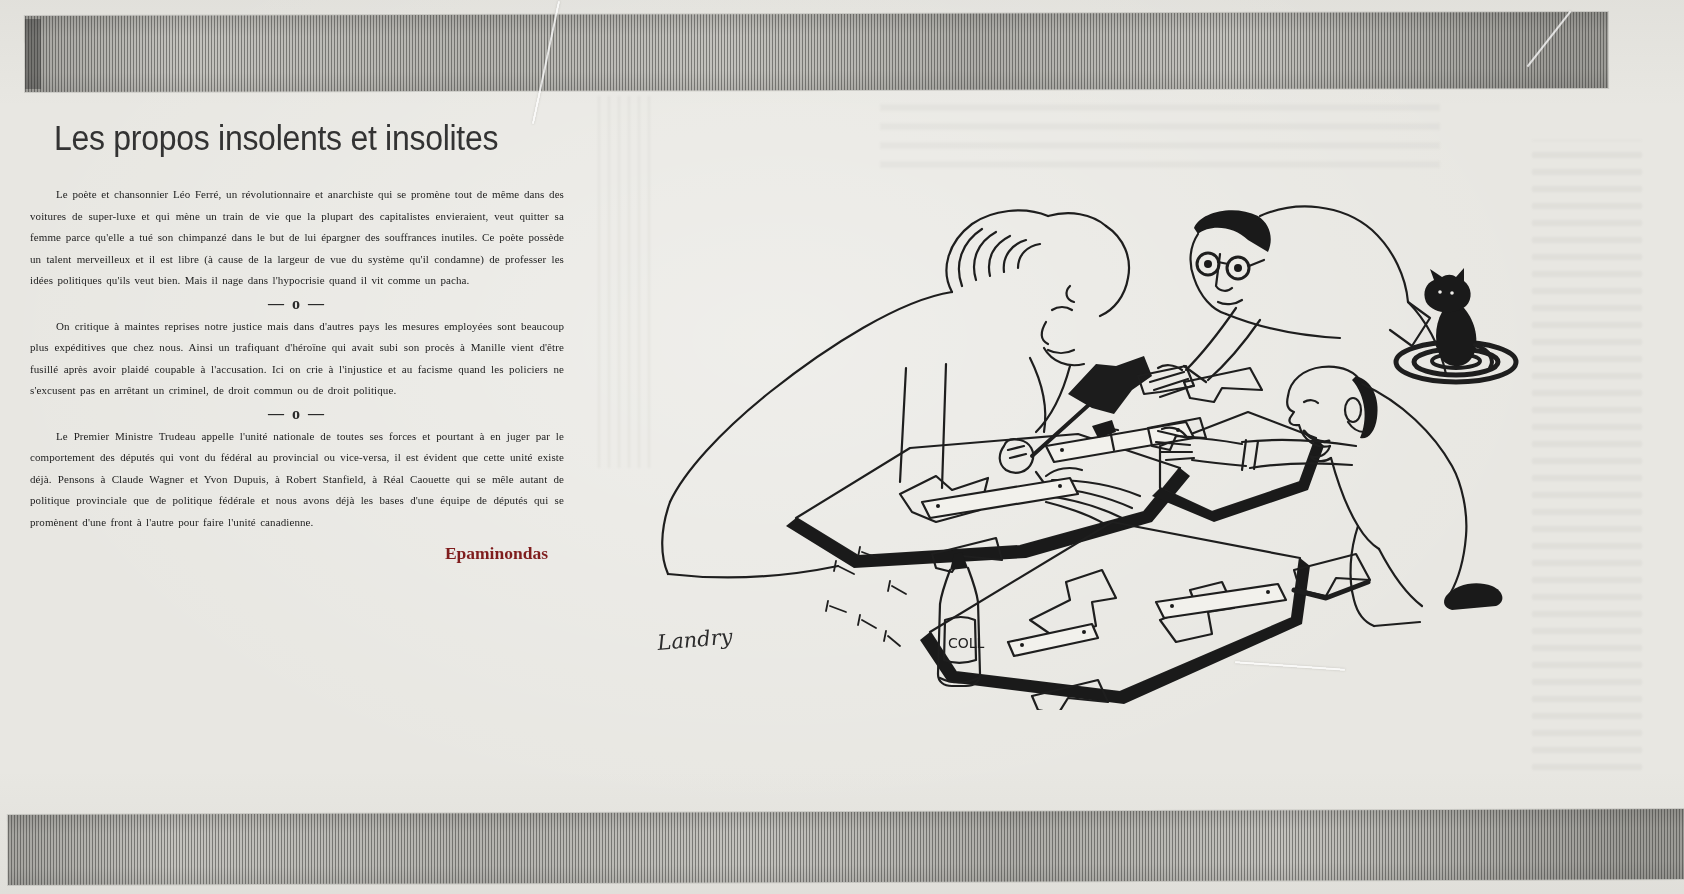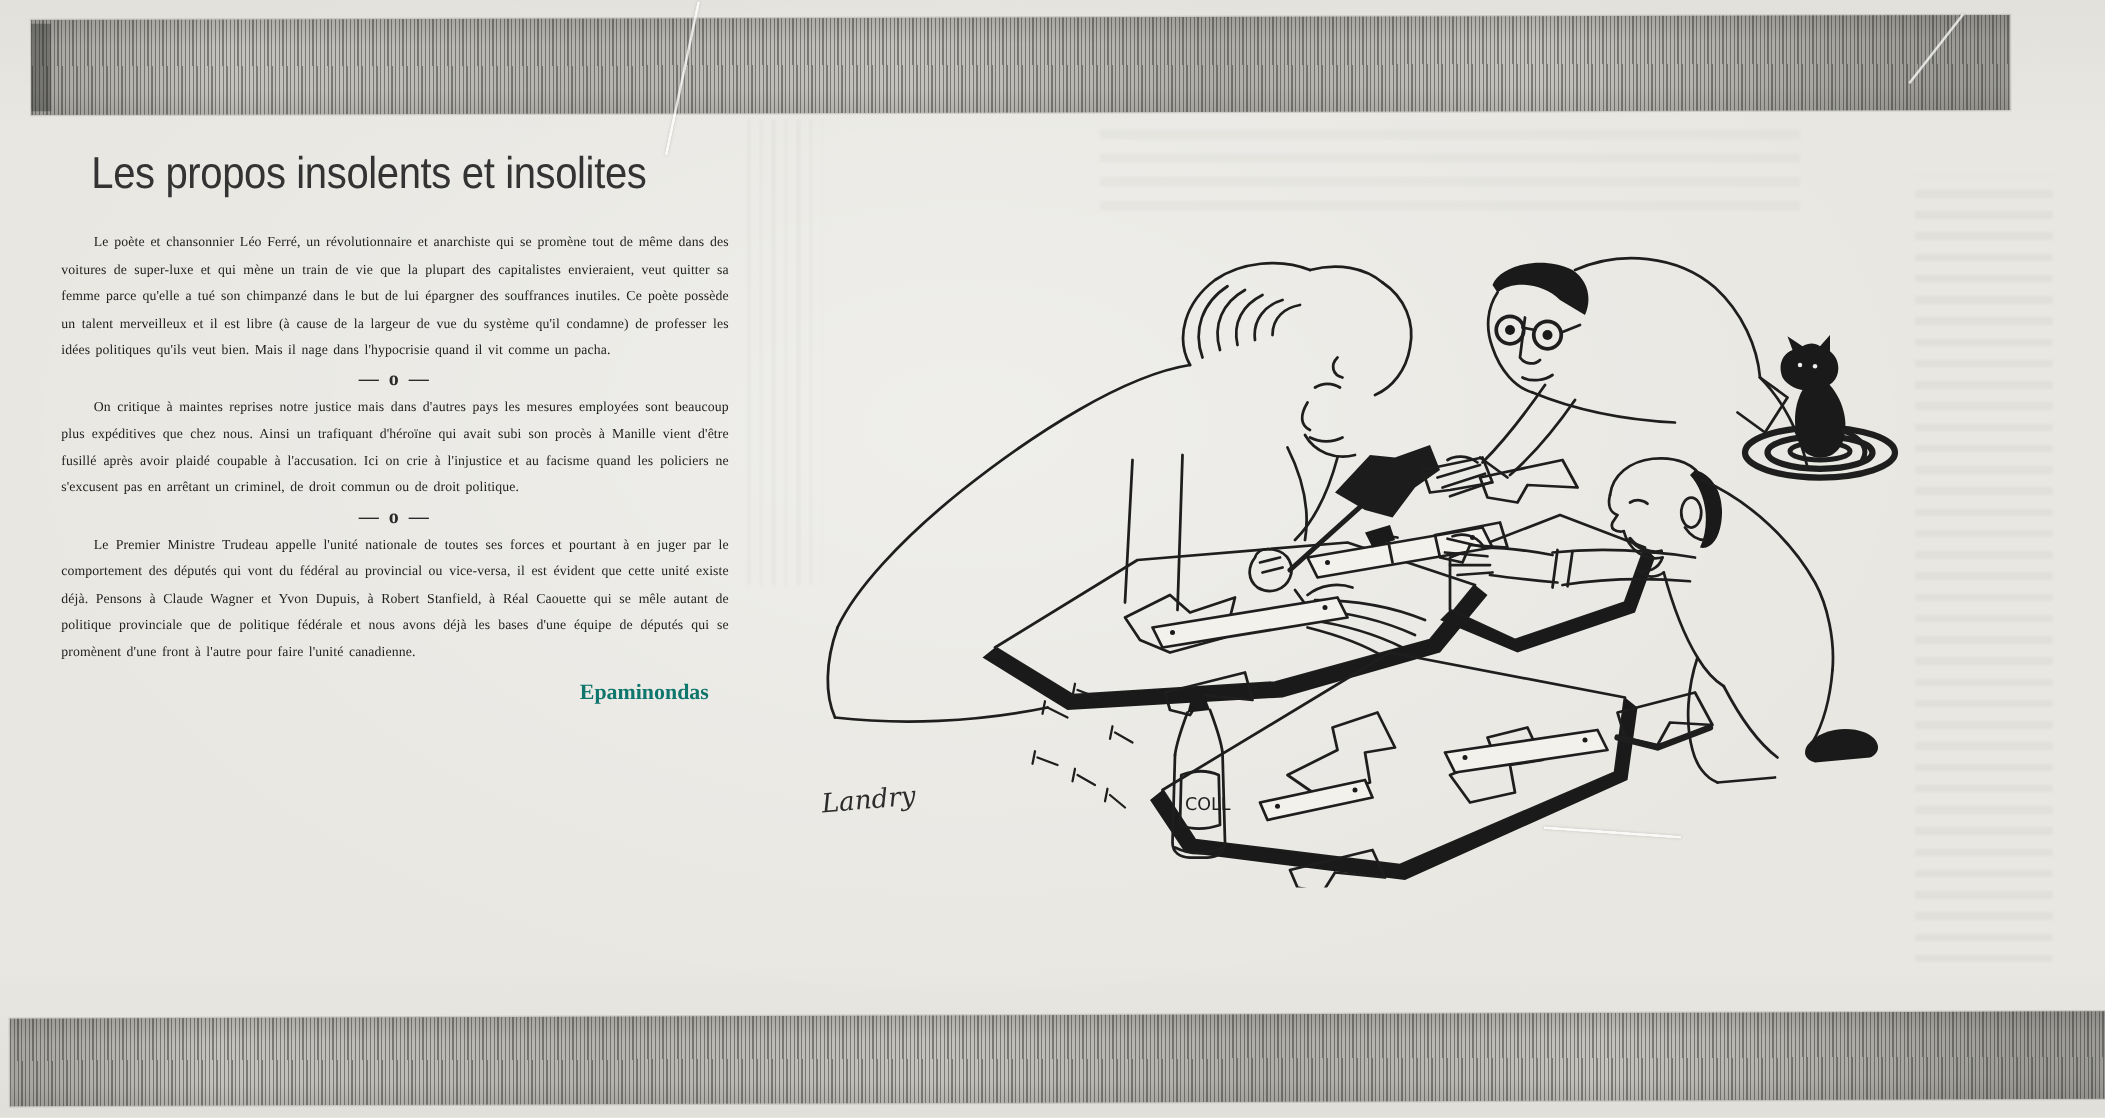--- a/index.html
+++ b/index.html
@@ -24,40 +24,40 @@
       linear-gradient(180deg, rgba(0,0,0,.10), rgba(0,0,0,0) 28%, rgba(0,0,0,0) 74%, rgba(0,0,0,.08));
     box-shadow:0 0 0 1px rgba(125,125,118,.25);
   }
   .band-top{left:25px;top:14px;width:1583px;height:76px;transform:rotate(-.15deg);}
   .band-top::before{
     content:'';position:absolute;left:0;top:3px;width:16px;height:calc(100% - 6px);
     background:rgba(38,38,36,.38);
   }
   .band-bottom{left:8px;top:812px;width:1676px;height:70px;transform:rotate(-.2deg);}
   .article{
-    position:absolute;left:30px;top:118px;width:534px;color:#242424;margin-left:19px;
+    position:absolute;left:30px;top:118px;width:534px;color:#242424;
   }
   .headline{
     font-family:"Liberation Sans", sans-serif;
     font-size:33px;font-weight:400;color:#333;
     letter-spacing:-0.3px;
     transform:scale(.97,1.08);transform-origin:left top;
     margin:0 0 28px 24px;white-space:nowrap;
   }
   .article p{
     margin:0;font-size:11px;line-height:21.5px;text-align:justify;
     text-indent:26px;word-spacing:1.5px;letter-spacing:.1px;color:#222;
   }
   .sep{
     text-align:center;font-size:16px;font-weight:bold;color:#2a2a2a;
     margin:3px 0 3px 0;line-height:18px;letter-spacing:2px;
   }
   .byline{
     margin-top:10px;text-align:right;padding-right:16px;
-    font-weight:bold;font-size:17.5px;color:#0f766e;
+    font-weight:bold;font-size:17.5px;color:#7f1d1d;
   }
   .cartoon{position:absolute;left:600px;top:150px;width:920px;height:560px;}
   .ghost{position:absolute;pointer-events:none;filter:blur(1.2px);}
   .ghost-col{
     left:598px;top:96px;width:60px;height:372px;opacity:.55;
     background:repeating-linear-gradient(90deg, rgba(118,118,112,.14) 0 2px, rgba(0,0,0,0) 2px 10px);
   }
   .ghost-right{
     left:1532px;top:140px;width:110px;height:630px;opacity:.6;
     background:repeating-linear-gradient(0deg, rgba(112,112,106,.11) 0 6px, rgba(0,0,0,0) 6px 17px);

